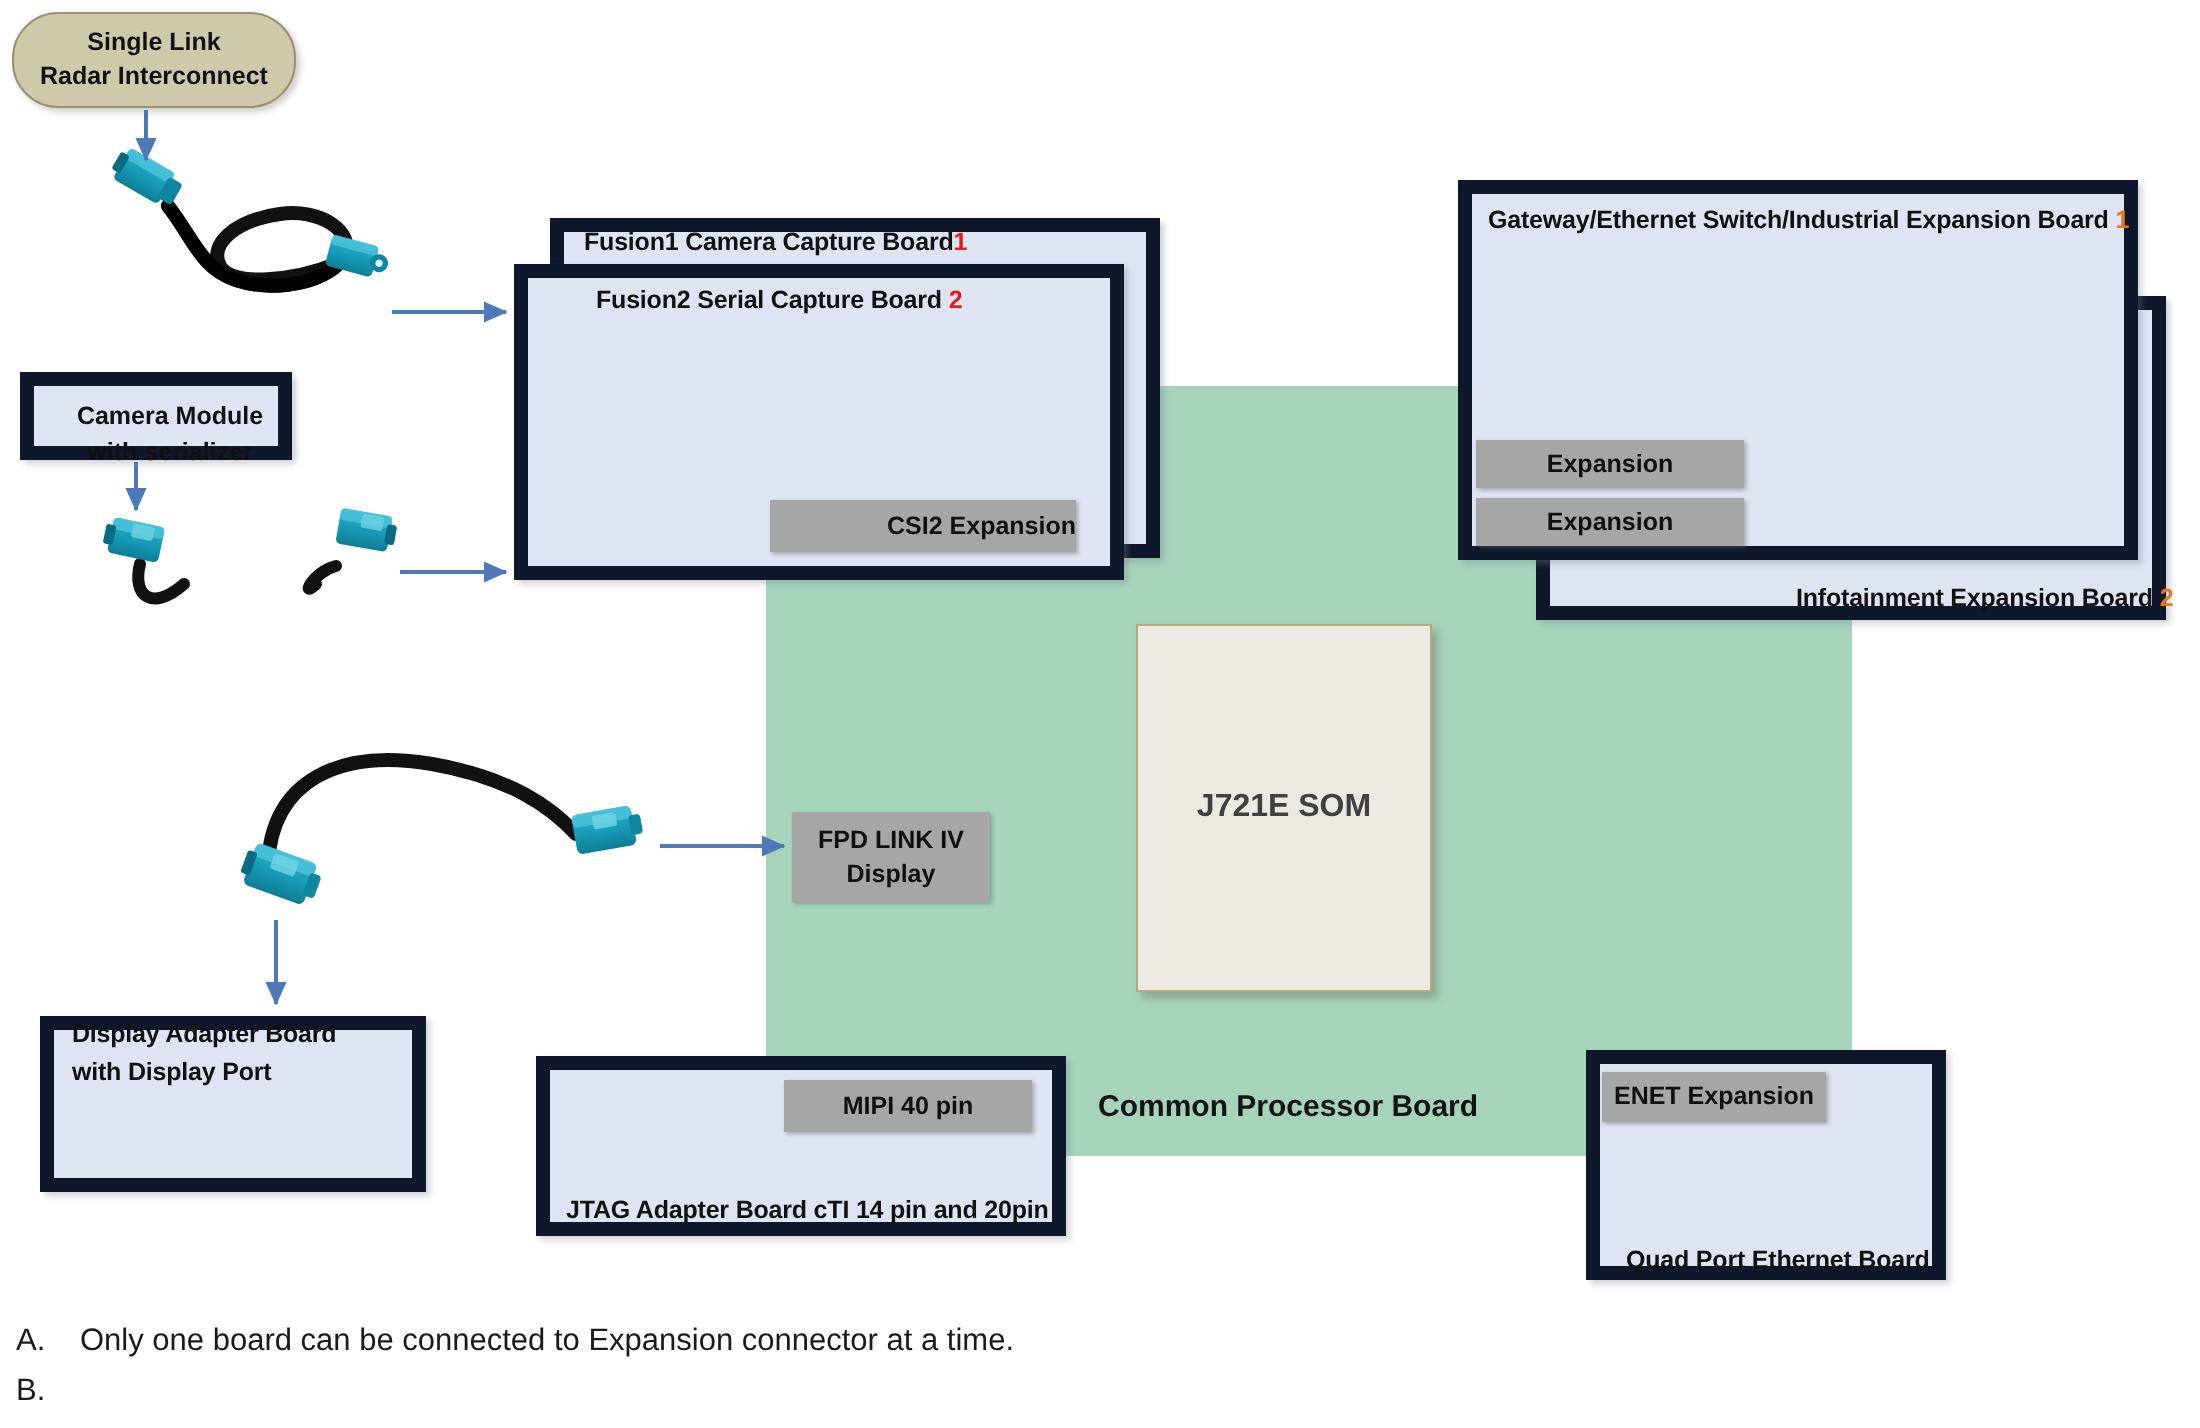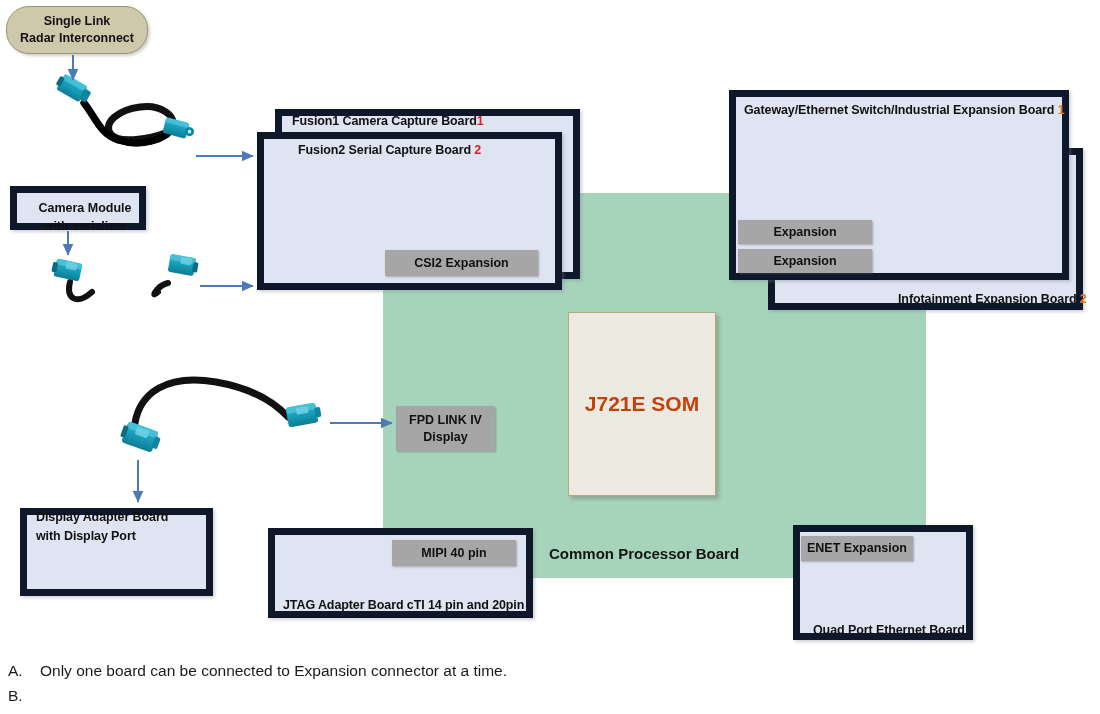--- a/index.html
+++ b/index.html
@@ -73,22 +73,22 @@
   .som {
     background: #eceae0;
     border: 1px solid #b3a87f;
     box-shadow: 3px 3px 4px rgba(110,110,90,0.45);
     display: flex;
     align-items: center;
     justify-content: center;
   }
   .som span {
     font-weight: bold;
-    font-size: 21px;
-    color: #c2410c;
+    font-size: 16px;
+    color: #404040;
     white-space: nowrap;
   }
 
   
   .gray {
     background: #a6a6a6;
     display: flex;
     align-items: center;
     justify-content: center;
     text-align: center;
@@ -157,21 +157,21 @@
     <div class="centered-label" style="left:0; top:6px; width:136px; text-align:center;"><span>Camera Module</span><br><span>with serializer</span></div>
   </div>
 
   <div class="box board" style="left:275px; top:109px; width:305px; height:170px;"></div>
   <div class="board-label" style="left:292px; top:114px;"><span>Fusion1 Camera Capture Board</span><span class="sup-red">1</span></div>
 
   <div class="box board" style="left:257px; top:132px; width:305px; height:158px;"></div>
   <div class="board-label" style="left:274px; top:143px;margin-left:24px;"><span>Fusion2 Serial Capture Board</span>
     <span class="sup-red">2</span></div>
 
-  <div class="box gray" style="left:385px; top:250px; width:153px; height:26px;">
+  <div class="box gray" style="left:385px; top:250px; width:153px; height:26px;justify-content:flex-end;">
     <span>CSI2 Expansion</span>
   </div>
 
   <div class="box board" style="left:768px; top:148px; width:315px; height:162px;"></div>
   <div class="board-label" style="left:898px; top:292px;"><span>Infotainment Expansion Board</span>
     <span class="sup-orange">2</span></div>
 
   <div class="box board" style="left:729px; top:90px; width:340px; height:190px;"></div>
   <div class="board-label" style="left:744px; top:103px;text-align:center;"><span>Gateway/Ethernet Switch/Industrial Expansion Board</span>
     <span class="sup-orange">1</span></div>

